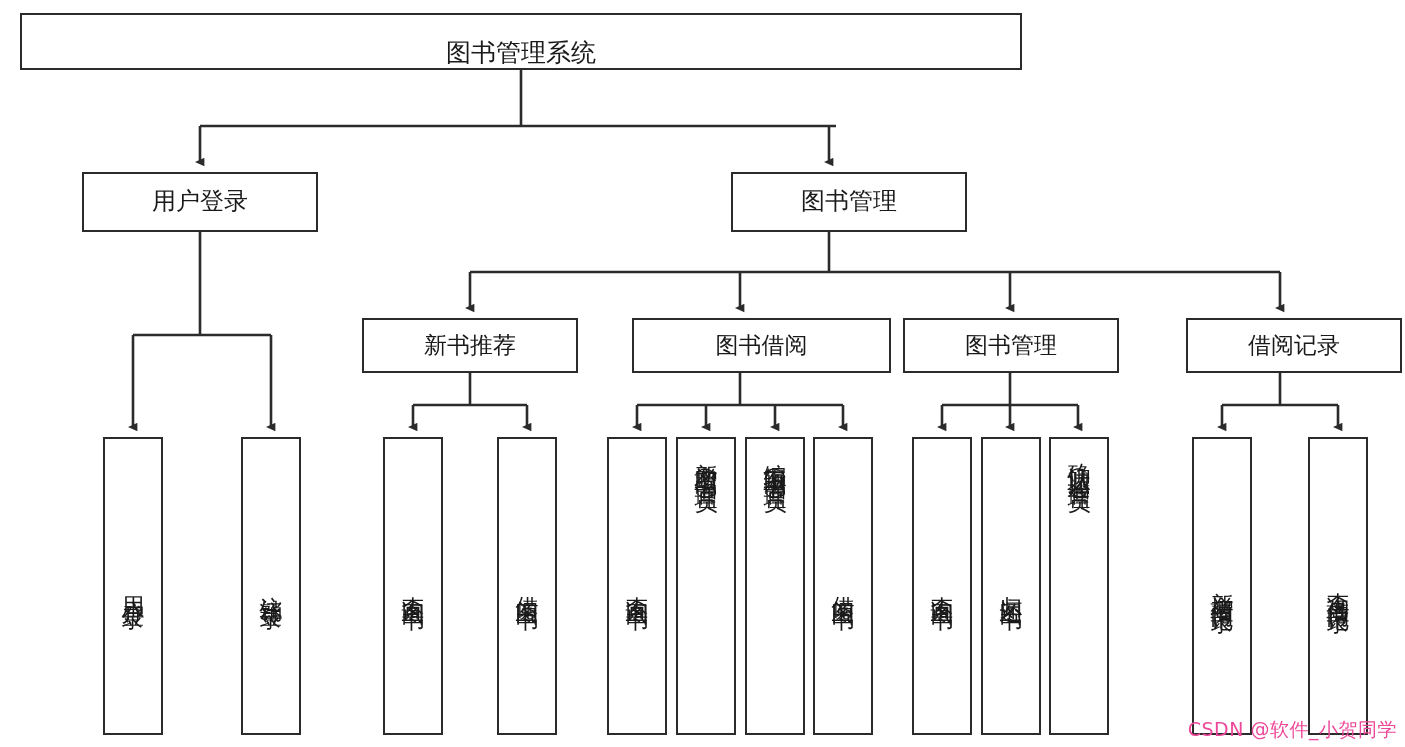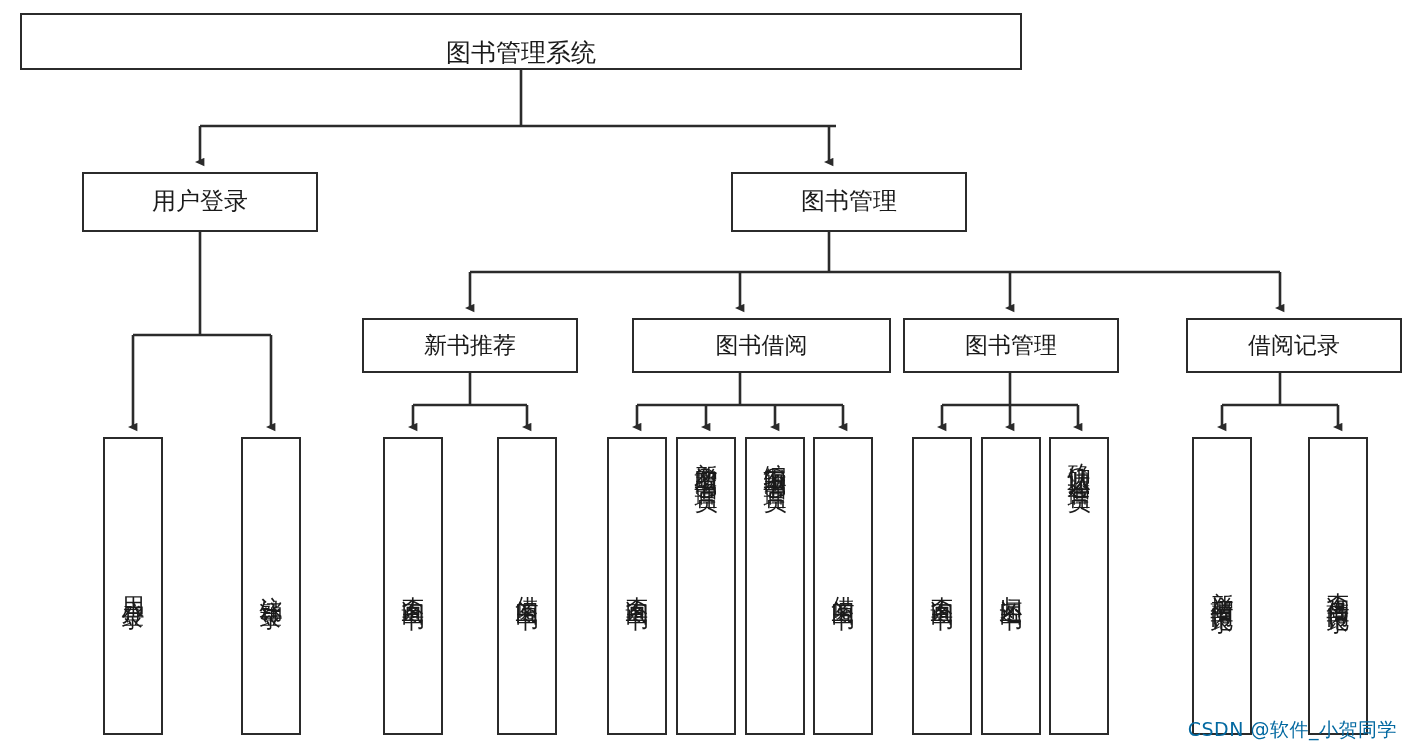--- a/index.html
+++ b/index.html
@@ -72,21 +72,21 @@
     align-items: flex-start;
   }
   .node.leaf.top .label {
     margin-top: 6px;
   }
   .watermark {
     position: absolute;
     right: 8px;
     bottom: 4px;
     font-size: 19px;
-    color: #0369a1;
+    color: #ec4899;
     letter-spacing: 0.5px;
     z-index: 5;
     white-space: nowrap;
   }
 </style>
 </head>
 <body>
 
 <div id="diagram">
 

